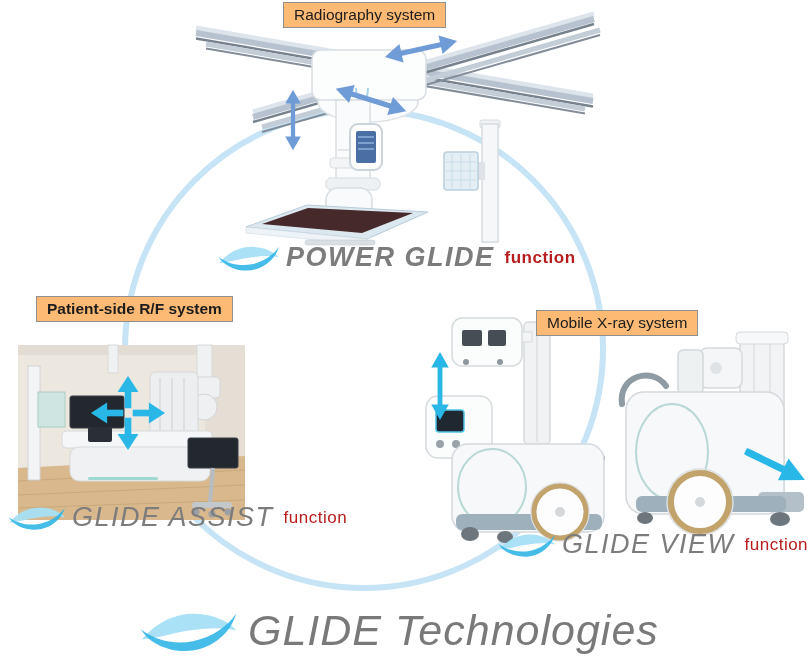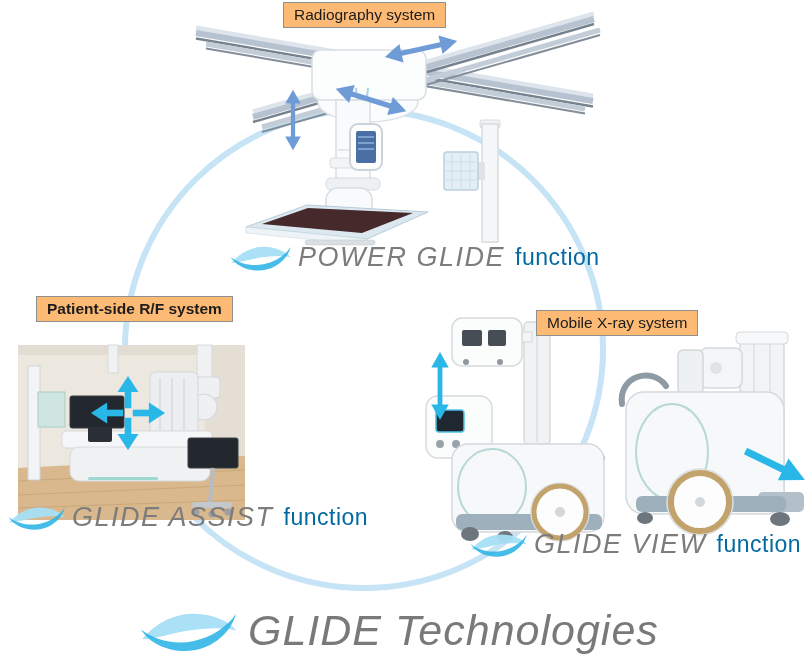--- a/index.html
+++ b/index.html
@@ -14,21 +14,21 @@
     color:#1c1c1c;font-size:15.5px;line-height:1;padding:4px 10px;white-space:nowrap;
   }
   .func-row{
     position:absolute;z-index:3;display:flex;align-items:center;gap:6px;white-space:nowrap;
   }
   .wave-svg{display:block;flex:0 0 auto;}
   .func-name{
     font-style:italic;font-size:27px;color:#7c7c7c;letter-spacing:1.5px;
   }
   .func-suffix{
-    font-size:23px;color:#0369a1;padding-left:4px;letter-spacing:0.5px;
+    font-size:17px;color:#b91c1c;padding-left:4px;letter-spacing:0.5px;
   }
   .footer-row{position:absolute;left:140px;top:606px;z-index:3;display:flex;align-items:flex-start;gap:10px;}
   .footer-title{
     font-style:italic;font-size:43px;color:#797979;letter-spacing:1px;white-space:nowrap;
   }
 </style>
 </head>
 <body>
 
 <svg class="scene" width="810" height="668" viewBox="0 0 810 668" xmlns="http://www.w3.org/2000/svg" xmlns:xlink="http://www.w3.org/1999/xlink">
@@ -188,39 +188,39 @@
     <use href="#sgl" xlink:href="#sgl" transform="translate(770,463) rotate(26) scale(1.05)"></use>
   </g>
 </svg>
 
 <div class="label-box" style="left:283px;top:2px;">Radiography system</div>
 
 <div class="label-box" style="left:36px;top:296px;font-weight:bold;">Patient-side R/F system</div>
 
 <div class="label-box" style="left:536px;top:310px;">Mobile X-ray system</div>
 
-<div class="func-row" style="left:230px;top:242px;">
+<div class="func-row" style="left:218px;top:242px;font-weight:bold;">
   <svg class="wave-svg" width="62" height="31" viewBox="0 0 100 50">
     <path d="M2 34 C22 10 48 4 72 10 C86 14 95 20 98 25 C80 20 50 24 26 30 C16 32 7 34 2 34 Z" fill="#a5dff5" opacity="0.95"></path>
     <path d="M1 24 C14 34 34 40 54 36 C74 32 90 20 98 8 C92 30 70 46 46 46 C26 46 9 37 1 24 Z" fill="#2cb4e6" opacity="0.88"></path>
   </svg>
   <span class="func-name">POWER GLIDE</span>
   <span class="func-suffix">function</span>
 </div>
 
 <div class="func-row" style="left:8px;top:502px;">
   <svg class="wave-svg" width="58" height="29" viewBox="0 0 100 50">
     <path d="M2 34 C22 10 48 4 72 10 C86 14 95 20 98 25 C80 20 50 24 26 30 C16 32 7 34 2 34 Z" fill="#a5dff5" opacity="0.95"></path>
     <path d="M1 24 C14 34 34 40 54 36 C74 32 90 20 98 8 C92 30 70 46 46 46 C26 46 9 37 1 24 Z" fill="#2cb4e6" opacity="0.88"></path>
   </svg>
   <span class="func-name">GLIDE ASSIST</span>
   <span class="func-suffix">function</span>
 </div>
 
-<div class="func-row" style="left:470px;top:529px;">
+<div class="func-row" style="left:498px;top:529px;">
   <svg class="wave-svg" width="58" height="29" viewBox="0 0 100 50">
     <path d="M2 34 C22 10 48 4 72 10 C86 14 95 20 98 25 C80 20 50 24 26 30 C16 32 7 34 2 34 Z" fill="#a5dff5" opacity="0.95"></path>
     <path d="M1 24 C14 34 34 40 54 36 C74 32 90 20 98 8 C92 30 70 46 46 46 C26 46 9 37 1 24 Z" fill="#2cb4e6" opacity="0.88"></path>
   </svg>
   <span class="func-name">GLIDE VIEW</span>
   <span class="func-suffix">function</span>
 </div>
 
 <div class="footer-row">
   <svg class="wave-svg" width="98" height="49" viewBox="0 0 100 50">

